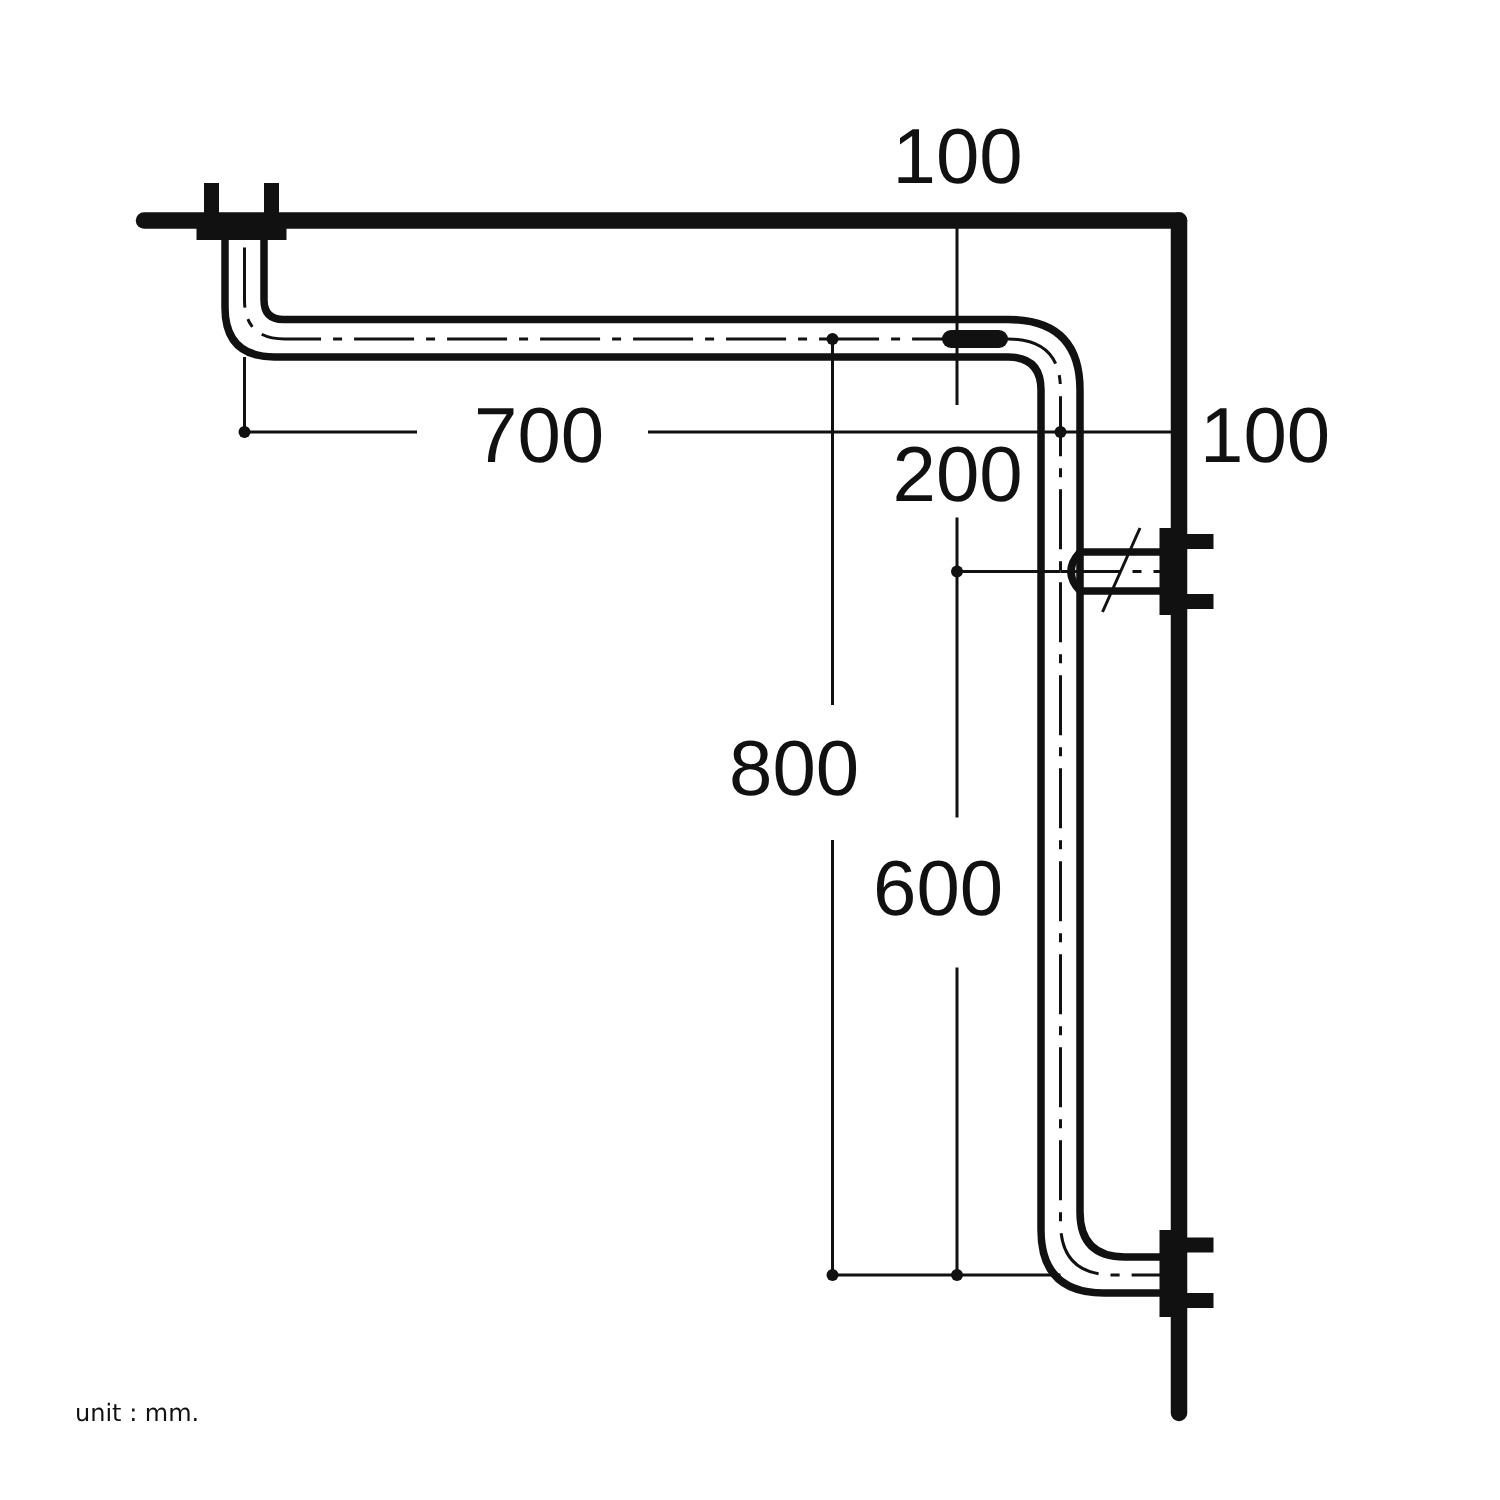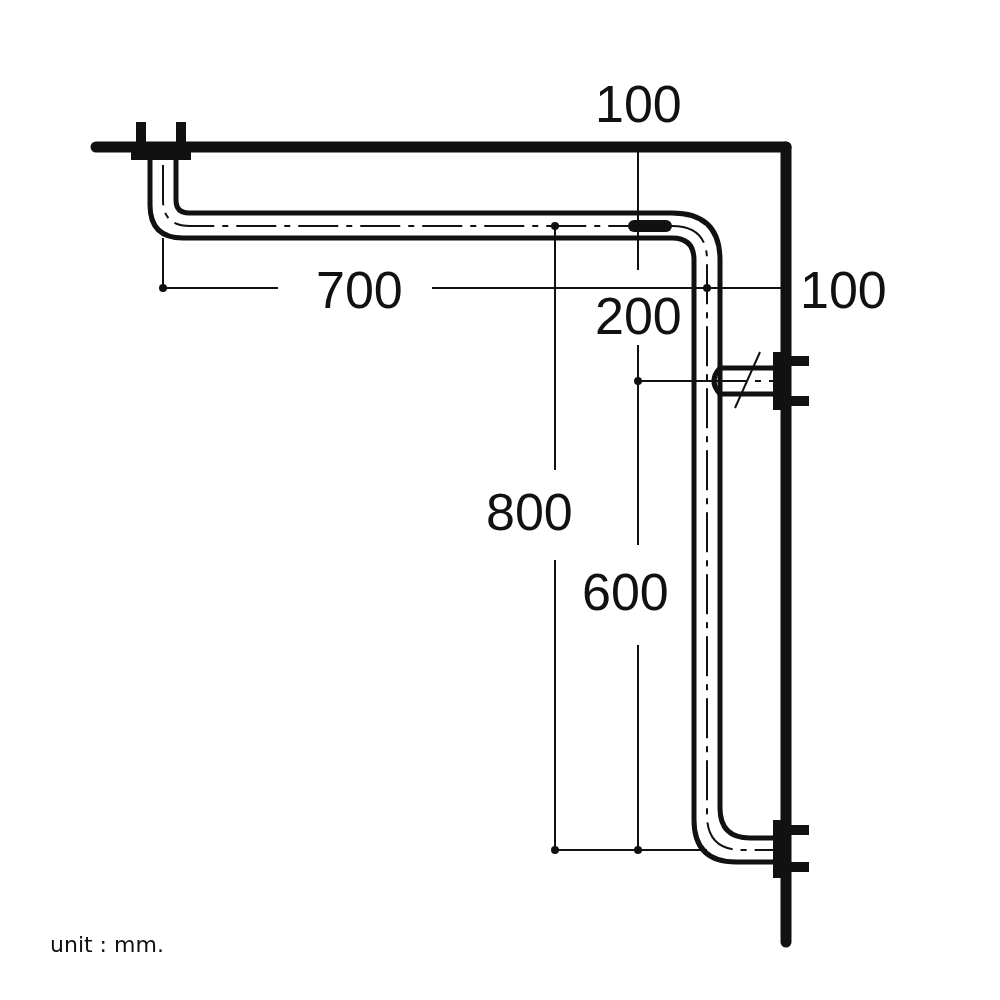--- a/index.html
+++ b/index.html
@@ -1,19 +1,19 @@
 <!DOCTYPE html>
 <html><head>
 <meta charset="utf-8">
 <style>
   html,body{margin:0;padding:0;background:#ffffff;}
   body{width:1000px;height:1000px;position:relative;overflow:hidden;font-family:"Liberation Sans",sans-serif;}
   svg{position:absolute;left:0;top:0;}
   .dim{font-family:"Liberation Sans",sans-serif;font-size:52px;fill:#111;}
-  .unit{position:absolute;left:50px;top:932px;font-family:"DejaVu Sans",sans-serif;font-size:22px;color:#111;}
+  .unit{position:absolute;left:50px;top:932px;font-family:"DejaVu Sans",sans-serif;font-size:16px;color:#111;}
 </style>
 </head>
 <body>
 
 <svg width="1000" height="1000" viewBox="0 0 1000 1000">
 
   <g>
     <line x1="96" y1="147" x2="786" y2="147" stroke="#111" stroke-width="11" stroke-linecap="round"></line>
     <line x1="786" y1="147" x2="786" y2="942" stroke="#111" stroke-width="11" stroke-linecap="round"></line>
   </g>

